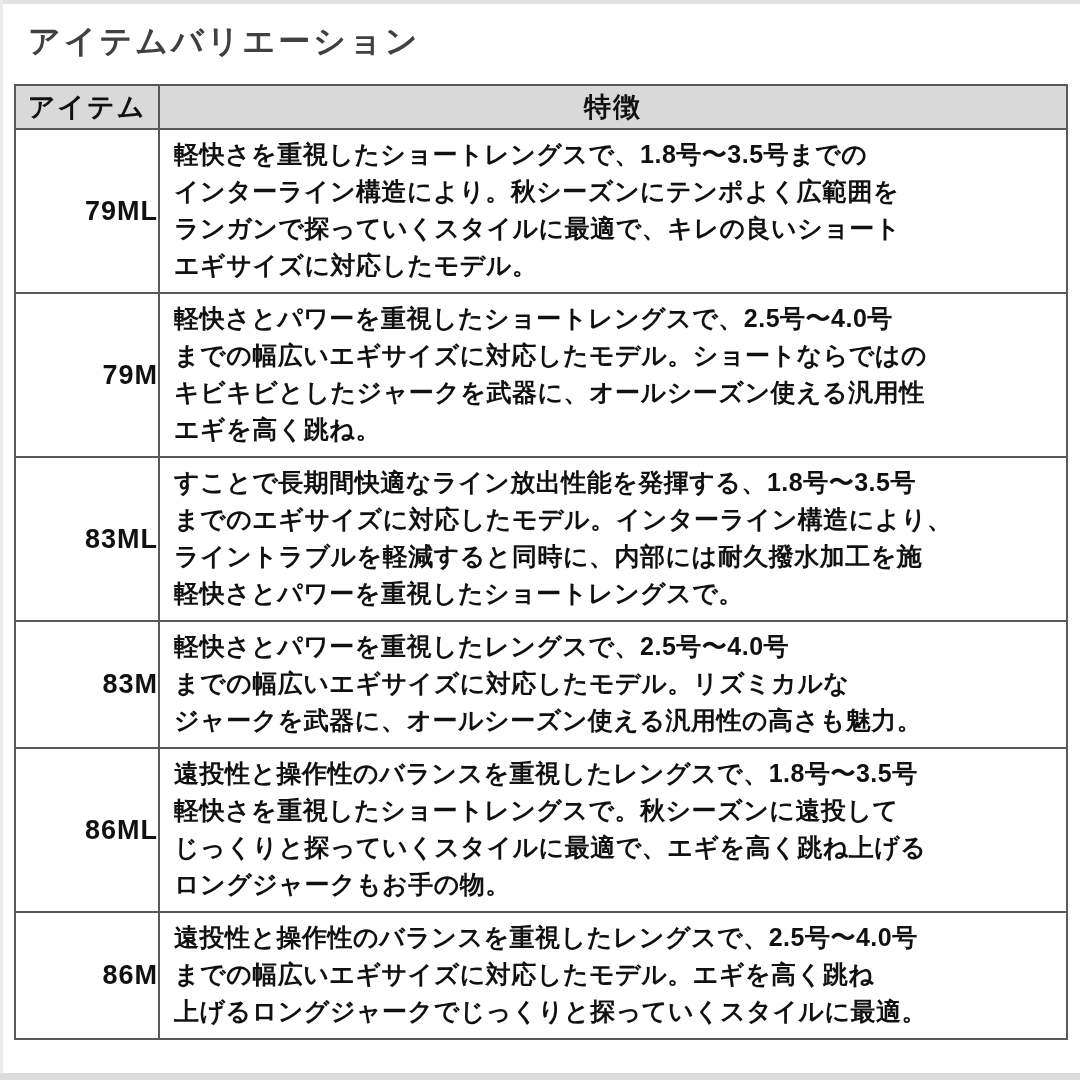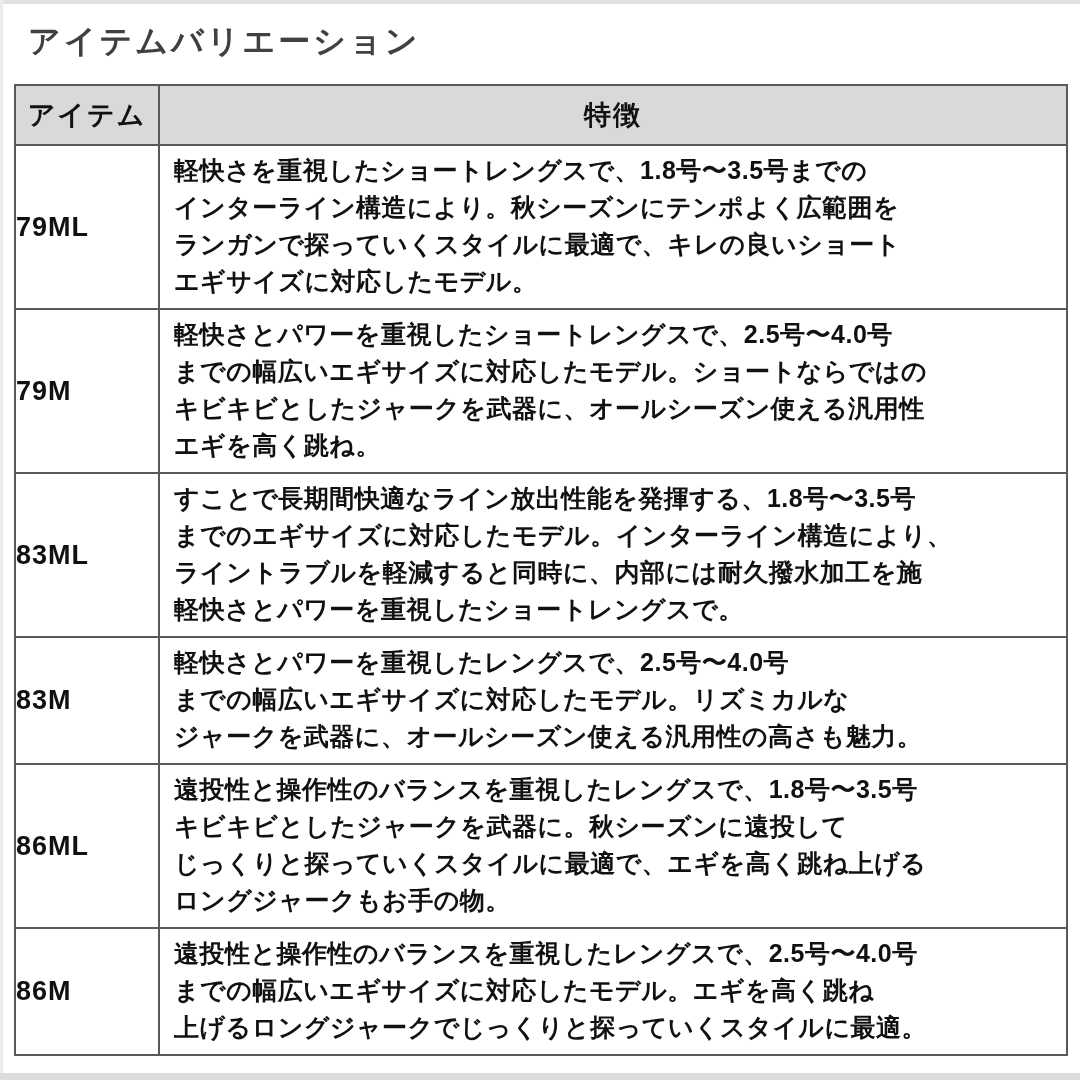--- a/index.html
+++ b/index.html
@@ -32,32 +32,32 @@
     top: 84px;
     width: 1052px;
     border-collapse: collapse;
     table-layout: fixed;
   }
   .spec-table th, .spec-table td {
     border: 2px solid #595959;
   }
   .spec-table th {
     background: #d9d9d9;
-    height: 60px;
+    height: 44px;
     font-size: 27px;
     font-weight: 700;
     text-align: center;
     vertical-align: middle;
     letter-spacing: 2px;
   }
   .col-item  { width: 144px; }
   .col-feat  { width: 908px; }
 
   td.item-cell {
-    text-align: left;
+    text-align: right;
     vertical-align: middle;
     font-size: 27px;
     font-weight: 700;
     letter-spacing: 1px;
   }
   td.feature-cell {
     padding: 6px 10px 8px 14px;
     vertical-align: middle;
     border-radius: 20px;
   }
@@ -122,21 +122,21 @@
         <td class="feature-cell">
           <div class="feature-line">軽快さとパワーを重視したレングスで、2.5号〜4.0号</div>
           <div class="feature-line">までの幅広いエギサイズに対応したモデル。リズミカルな</div>
           <div class="feature-line">ジャークを武器に、オールシーズン使える汎用性の高さも魅力。</div>
         </td>
       </tr>
       <tr>
         <td class="item-cell">86ML</td>
         <td class="feature-cell">
           <div class="feature-line">遠投性と操作性のバランスを重視したレングスで、1.8号〜3.5号</div>
-          <div class="feature-line">キビキビとしたジャークを武器に。秋シーズンに遠投して</div>
+          <div class="feature-line">軽快さを重視したショートレングスで。秋シーズンに遠投して</div>
           <div class="feature-line">じっくりと探っていくスタイルに最適で、エギを高く跳ね上げる</div>
           <div class="feature-line">ロングジャークもお手の物。</div>
         </td>
       </tr>
       <tr>
         <td class="item-cell">86M</td>
         <td class="feature-cell">
           <div class="feature-line">遠投性と操作性のバランスを重視したレングスで、2.5号〜4.0号</div>
           <div class="feature-line">までの幅広いエギサイズに対応したモデル。エギを高く跳ね</div>
           <div class="feature-line">上げるロングジャークでじっくりと探っていくスタイルに最適。</div>

